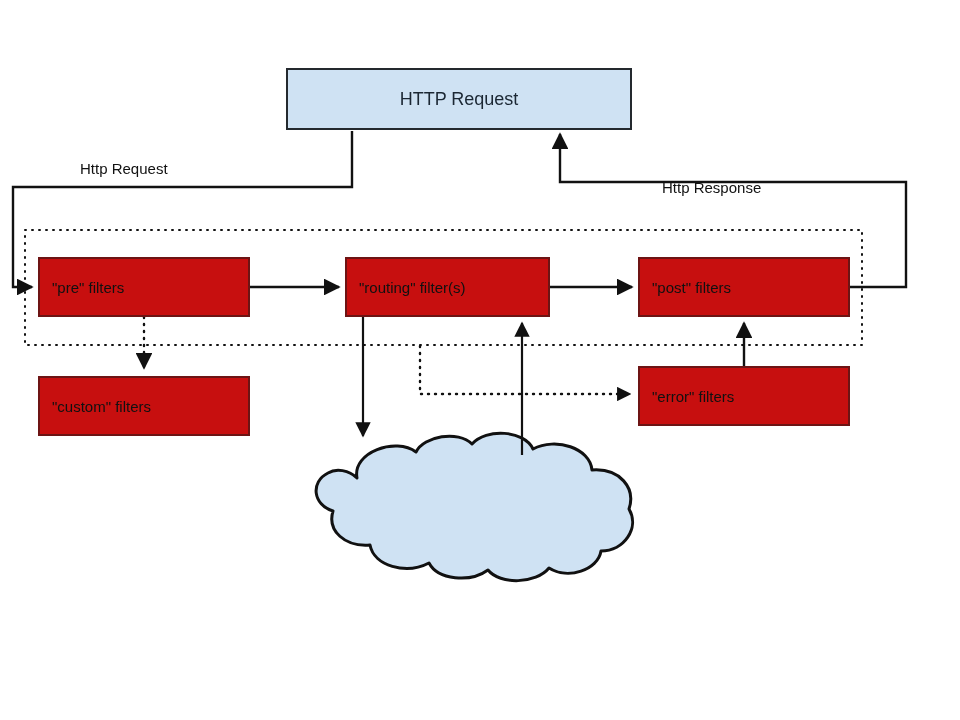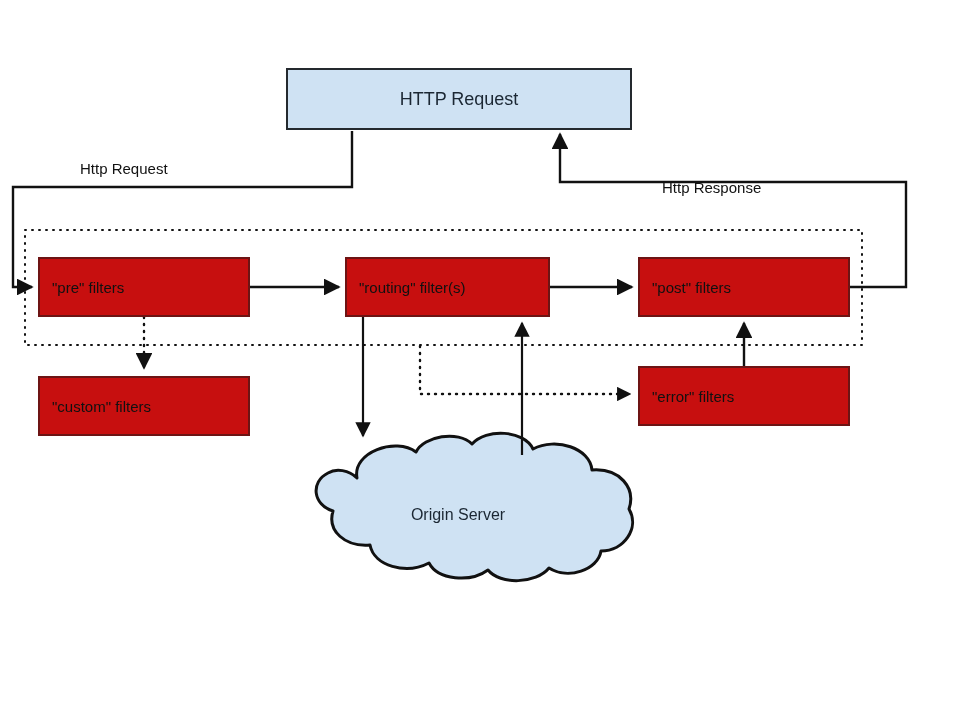--- a/index.html
+++ b/index.html
@@ -129,19 +129,18 @@
   </div>
 
   <div class="node filter-box" style="left:38px; top:376px; width:212px; height:60px;">
     <span>"custom" filters</span>
   </div>
 
   <div class="node filter-box" style="left:638px; top:366px; width:212px; height:60px;">
     <span>"error" filters</span>
   </div>
 
-  <div class="cloud-label" style="left:283px; top:506px; width:350px;">Origin Server</div>
 
   <div class="edge-label" style="left:80px; top:160px;">Http Request</div>
 
   <div class="edge-label" style="left:662px; top:156px;margin-top:23px;">Http Response</div>
 
 </div>
 
 </body></html>

